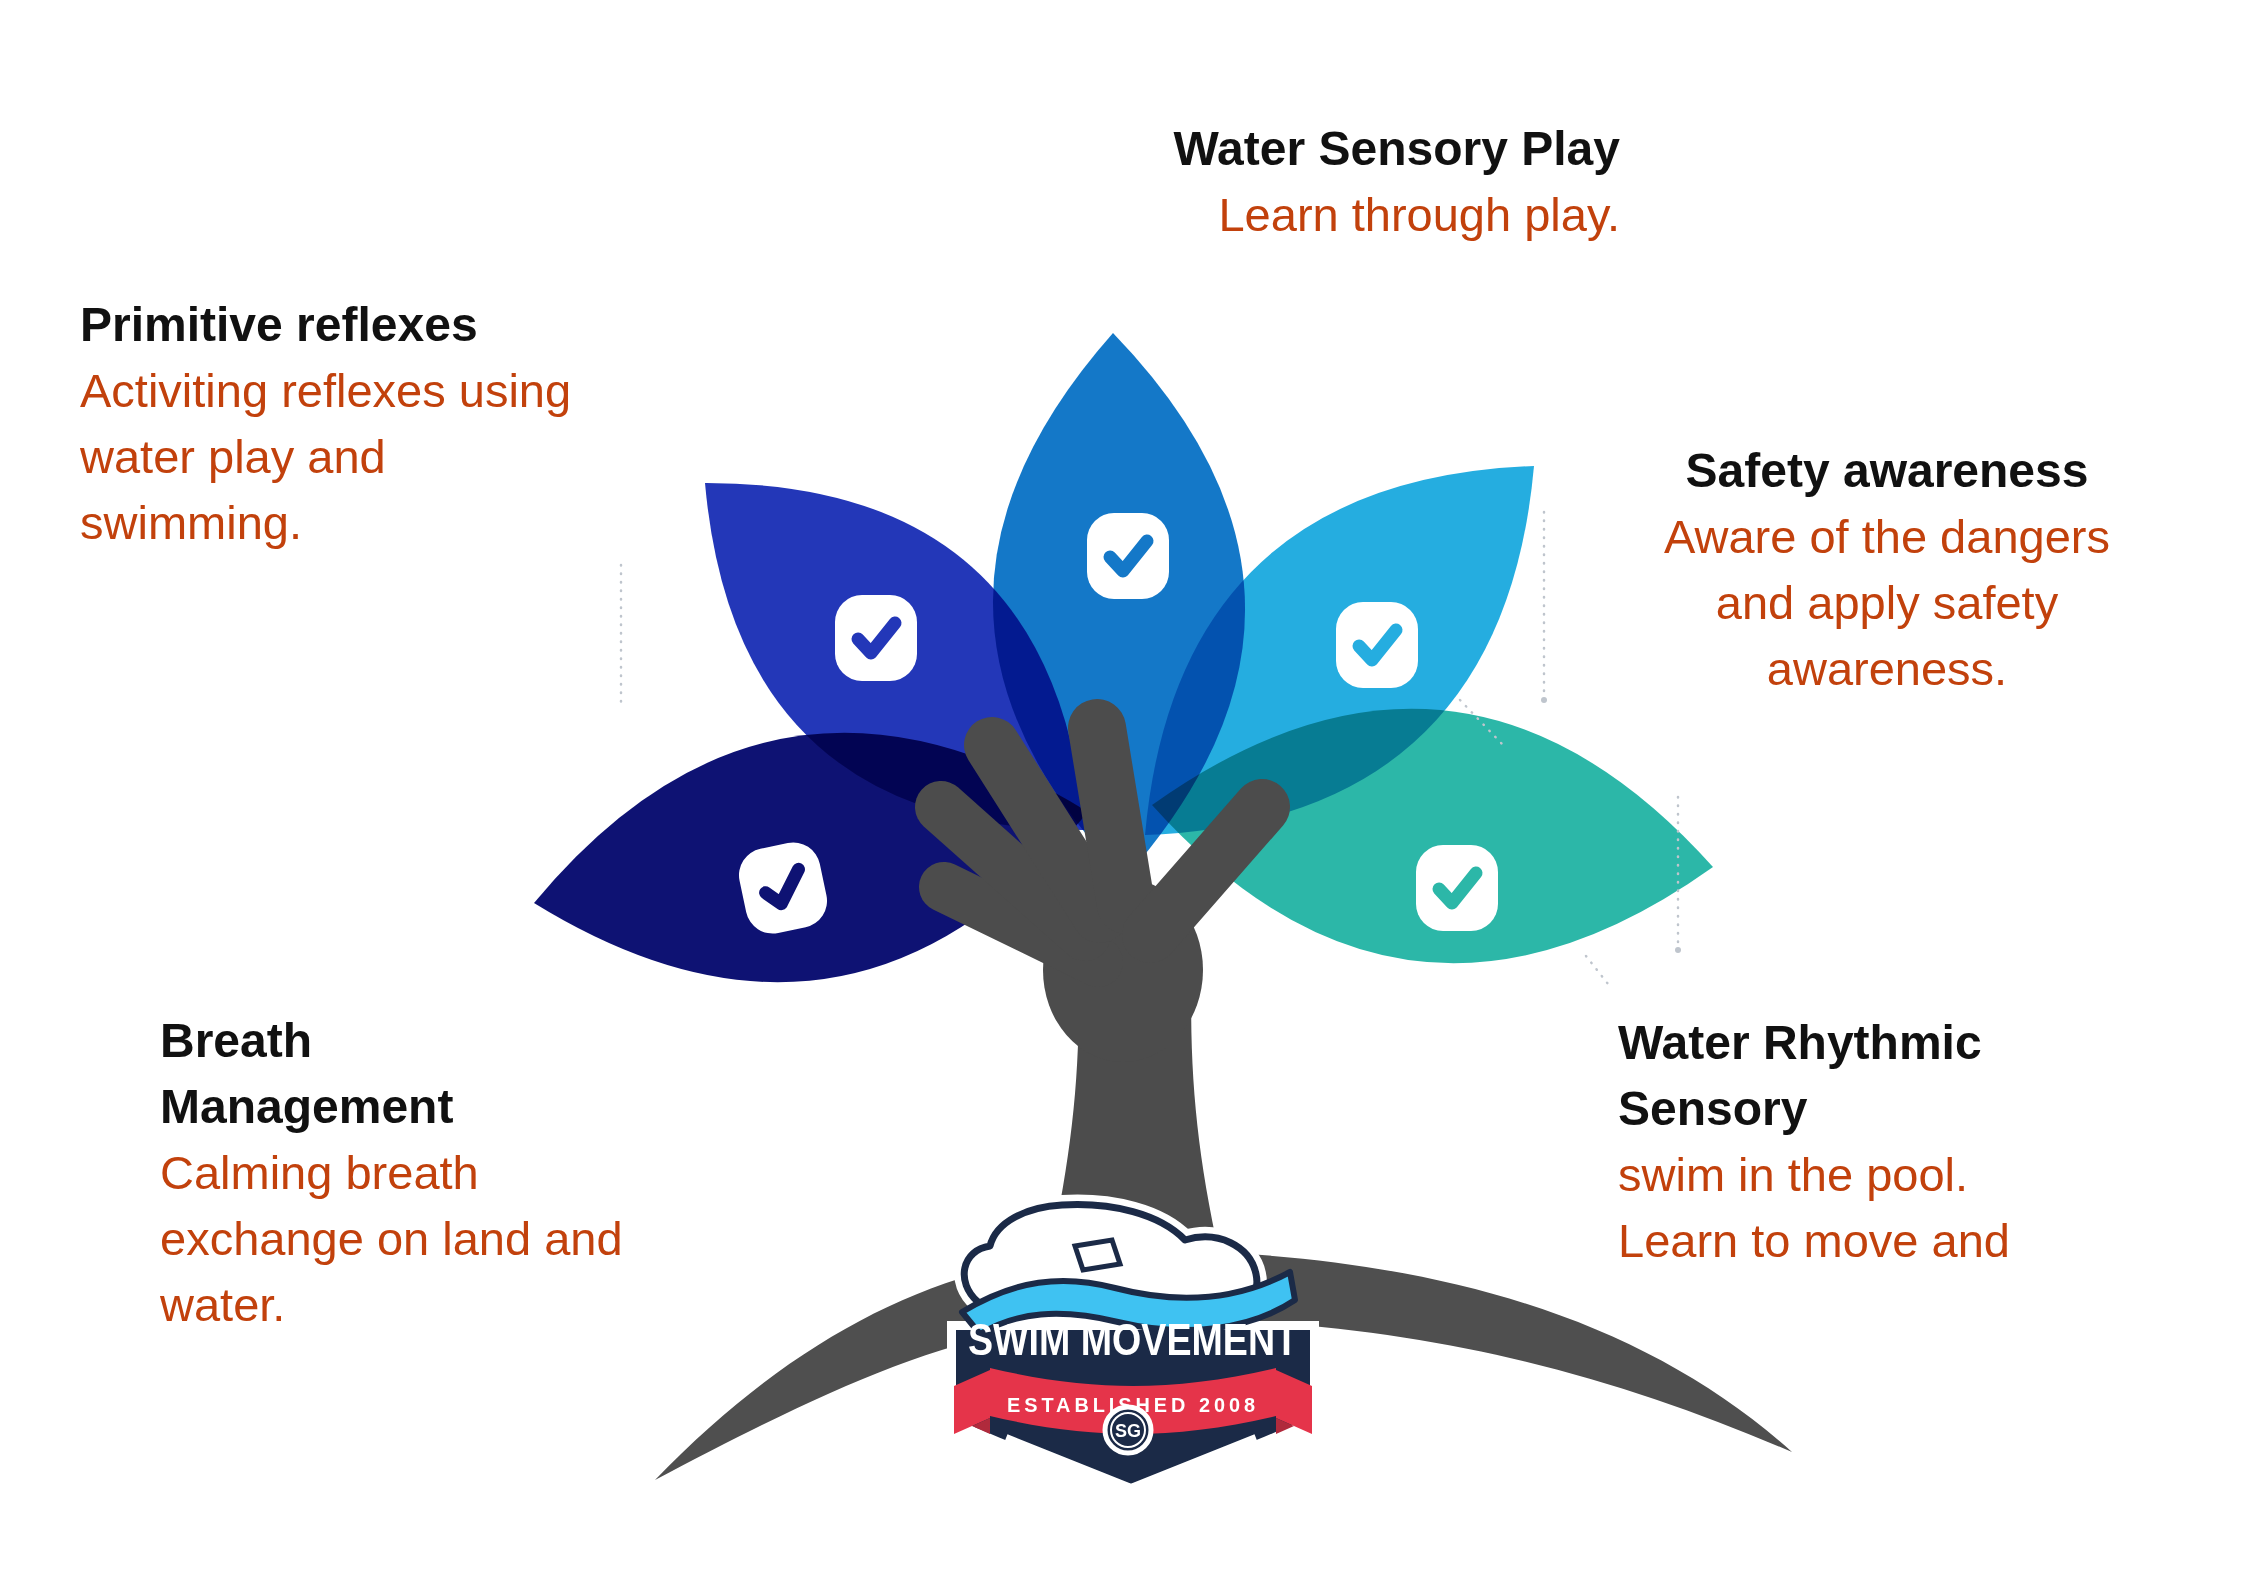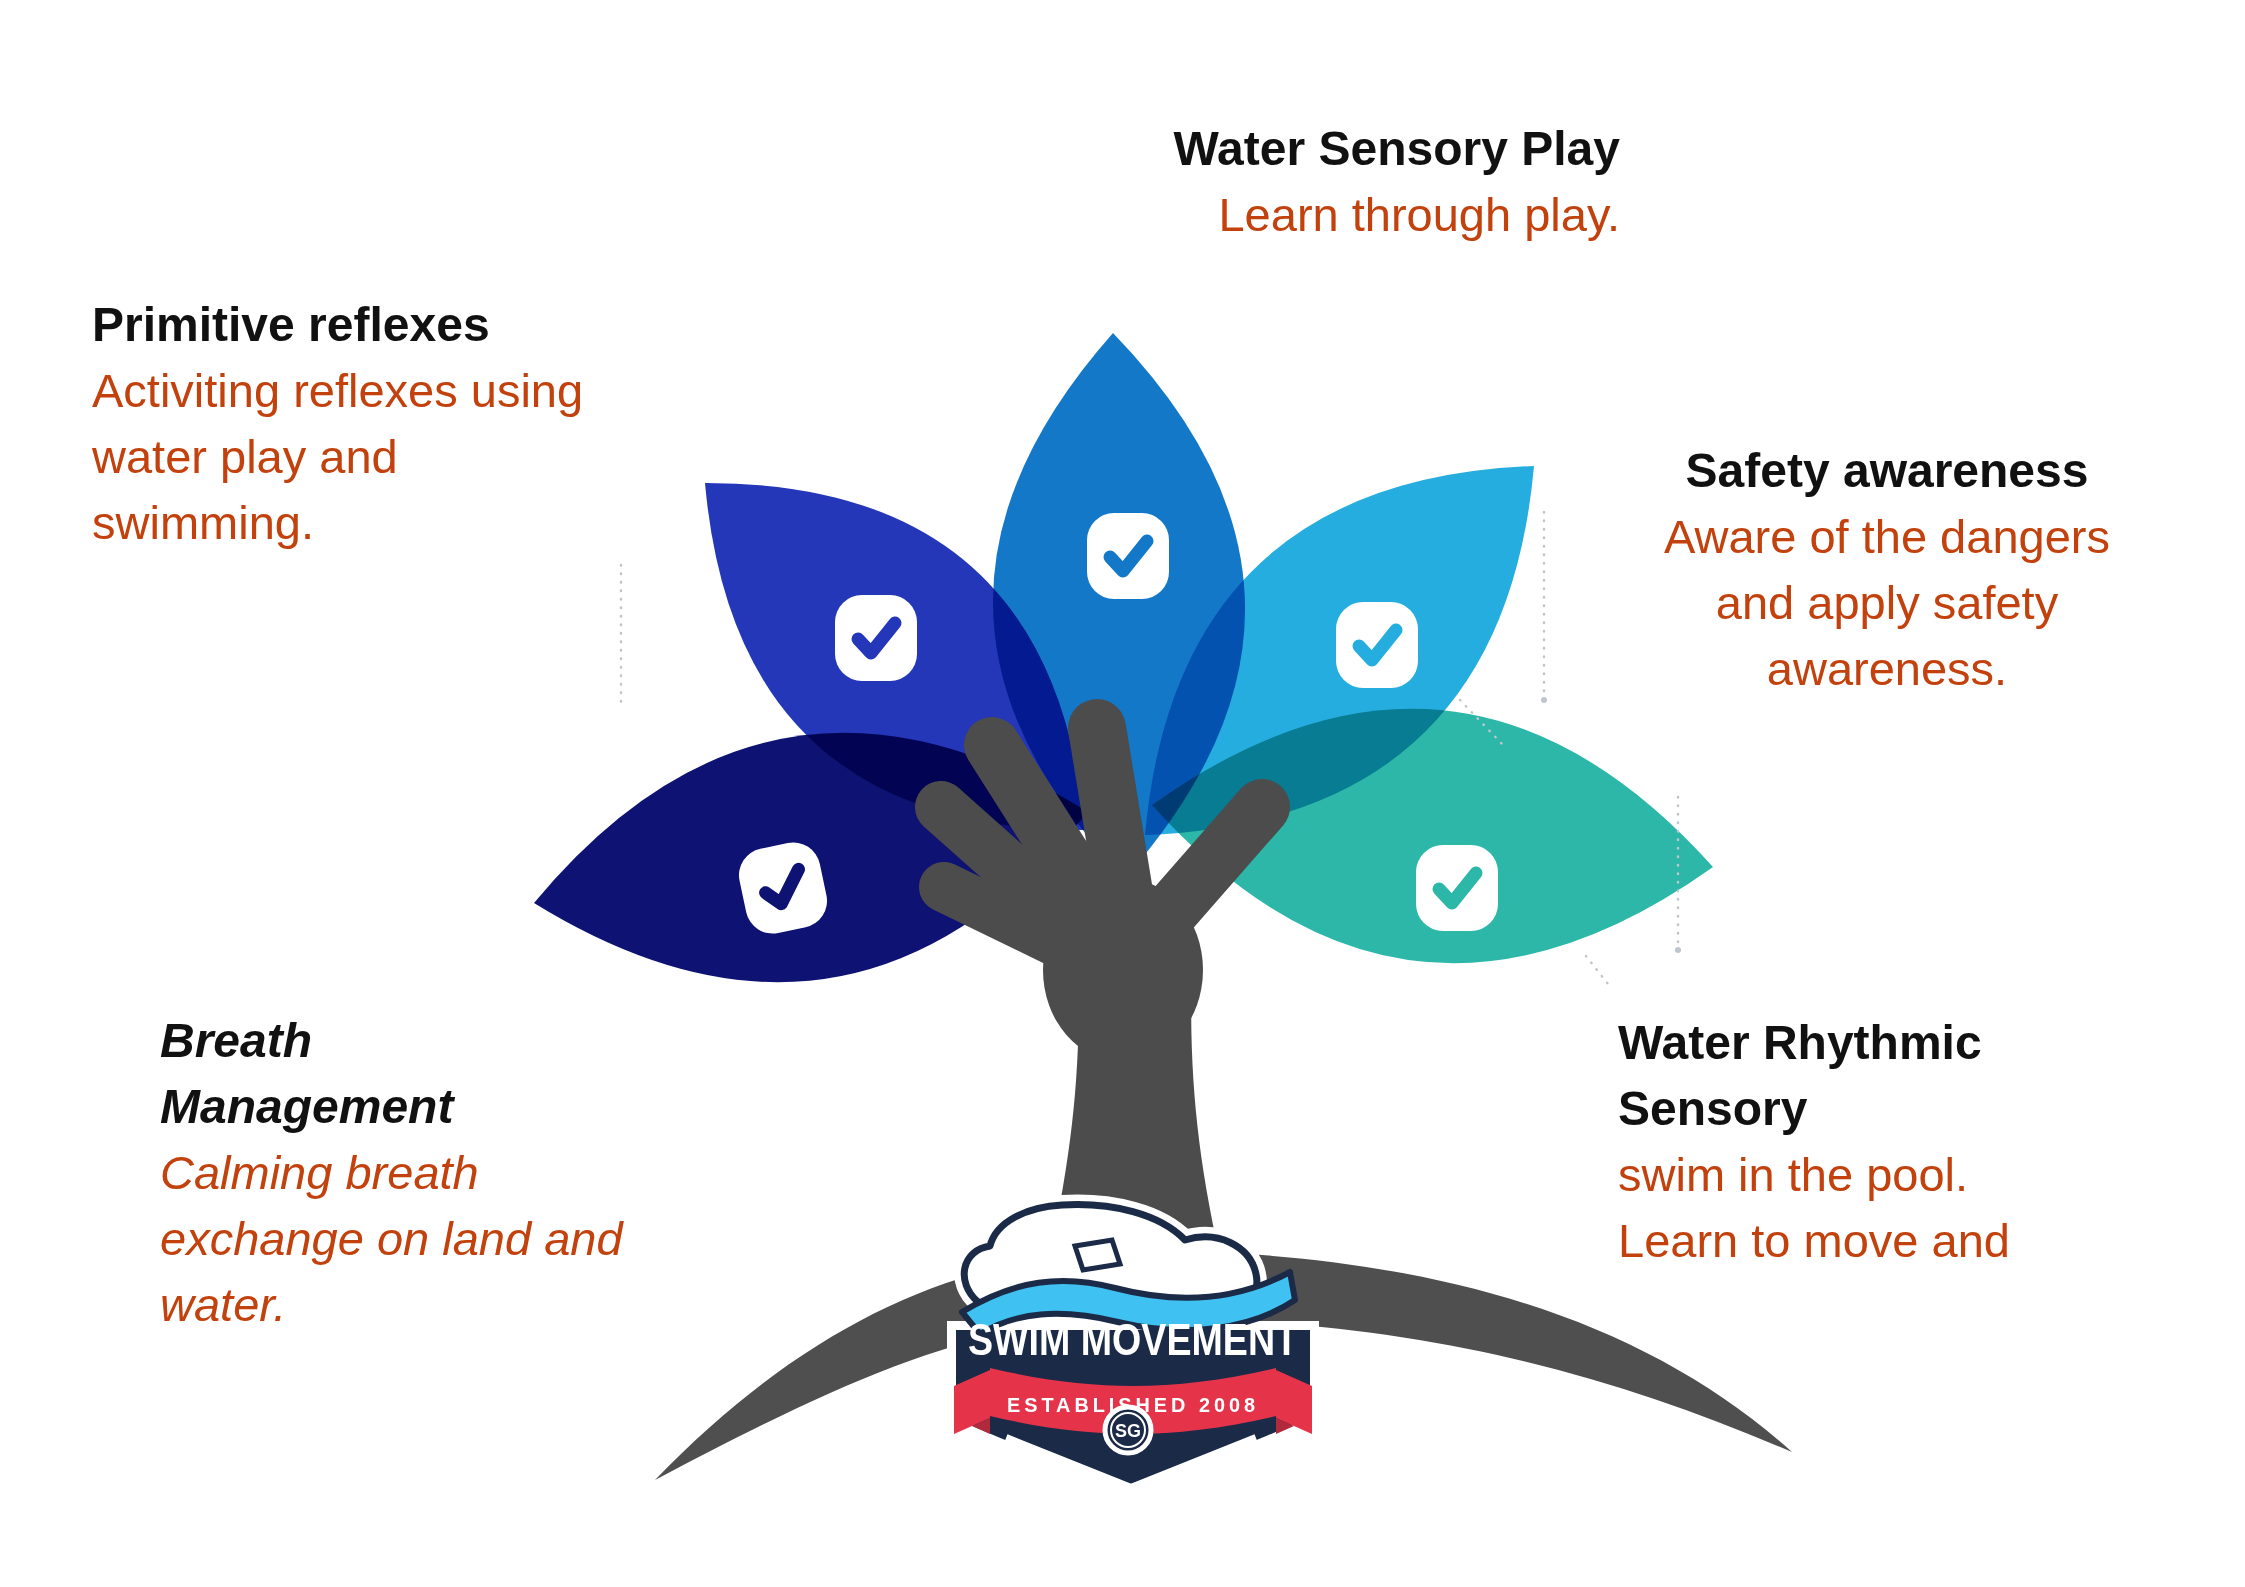--- a/index.html
+++ b/index.html
@@ -120,21 +120,21 @@
 
   <div class="tblock center" style="left:620px;top:116px;width:1000px;">
     <div class="ttl">
         <div>Water Sensory Play</div>
       </div>
     <div class="bdy">
         <div>Learn through play.</div>
       </div>
   </div>
 
-  <div class="tblock" style="left:92px;top:292px;width:540px;">
+  <div class="tblock" style="left:80px;top:292px;width:540px;">
     <div class="ttl">
         <div>Primitive reflexes</div>
       </div>
     <div class="bdy">
         <div>Activiting reflexes using</div>
         <div>water play and</div>
         <div>swimming.</div>
       </div>
   </div>
 
@@ -142,21 +142,21 @@
     <div class="ttl">
         <div>Safety awareness</div>
       </div>
     <div class="bdy">
         <div>Aware of the dangers</div>
         <div>and apply safety</div>
         <div>awareness.</div>
       </div>
   </div>
 
-  <div class="tblock" style="left:160px;top:1008px;width:560px;font-style:italic;">
+  <div class="tblock" style="left:160px;top:1008px;width:560px;">
     <div class="ttl">
         <div>Breath</div>
         <div>Management</div>
       </div>
     <div class="bdy">
         <div>Calming breath</div>
         <div>exchange on land and</div>
         <div>water.</div>
       </div>
   </div>

